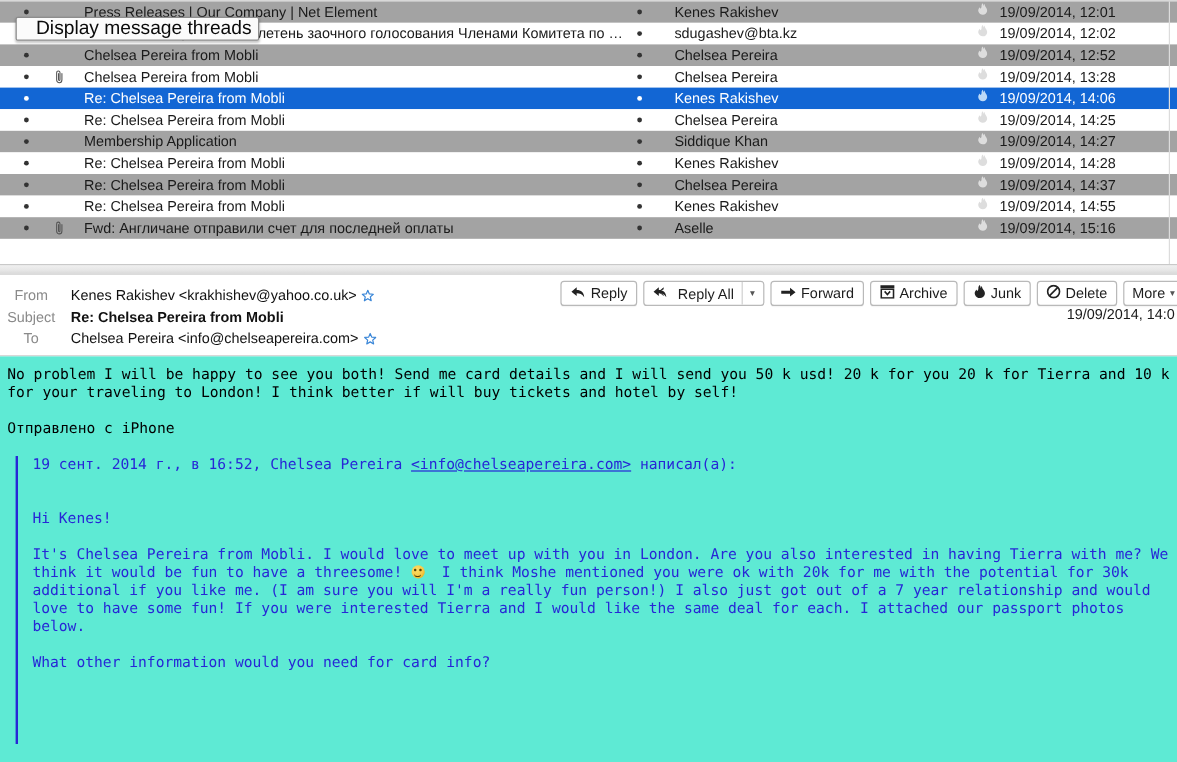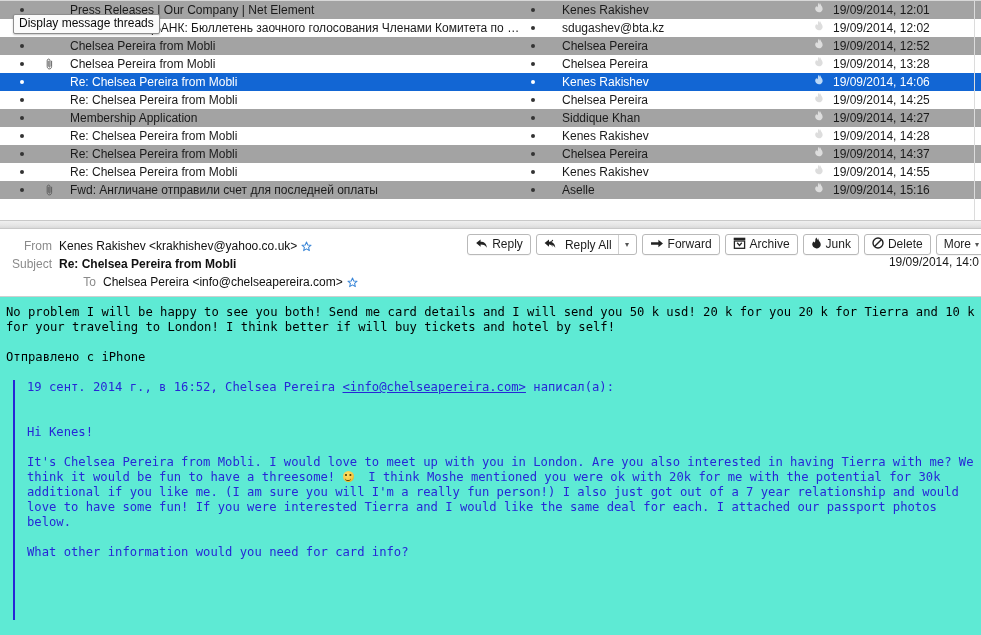--- a/index.html
+++ b/index.html
@@ -137,23 +137,23 @@
   }
 
   
   .tooltip {
     position: absolute;
     left: 13px;
     top: 14px;
     background: #fbfbfb;
     border: 1px solid #8d8d8d;
     border-radius: 2px;
-    font-size: 12px;
+    font-size: 16px;
     line-height: 15px;
-    padding: 1px 5px 2px 5px;
+    padding: 1px 5px 2px 16px;
     color: #0a0a0a;
     white-space: nowrap;
     box-shadow: 0 1px 2px rgba(0,0,0,0.22);
     z-index: 40;
   }
 
   
   .splitter {
     position: absolute;
     left: 0;
@@ -182,21 +182,21 @@
     position: absolute;
     left: 0;
     height: 18px;
     line-height: 18px;
     font-size: 12px;
     white-space: nowrap;
   }
   .hdr-label {
     display: inline-block;
     width: 52px;
-    text-align: right;
+    text-align: center;
     color: #8a8a8a;
     padding-right: 7px;
   }
   .hdr-value { color: #111111; }
   .hdr-value.bold { font-weight: bold; }
 
   .star {
     display: inline-block;
     margin-left: 4px;
     vertical-align: -2px;
@@ -479,21 +479,21 @@
     <div class="hdr-line" style="top:8px;">
       <span class="hdr-label">From</span><span class="hdr-value">Kenes Rakishev &lt;krakhishev@yahoo.co.uk&gt;</span><span class="star"><svg width="11" height="11" viewBox="0 0 12 12">
             <path d="M6 1 L7.4 4.3 L11 4.6 L8.3 7 L9.1 10.5 L6 8.6 L2.9 10.5 L3.7 7 L1 4.6 L4.6 4.3 Z" fill="none" stroke="#3b87d8" stroke-width="1.1" stroke-linejoin="round"></path>
           </svg></span>
     </div>
 
     <div class="hdr-line" style="top:26px;">
       <span class="hdr-label">Subject</span><span class="hdr-value bold">Re: Chelsea Pereira from Mobli</span>
     </div>
 
-    <div class="hdr-line" style="top:44px;padding-left:44px;">
+    <div class="hdr-line" style="top:44px;">
       <span class="hdr-label">To</span><span class="hdr-value">Chelsea Pereira &lt;info@chelseapereira.com&gt;</span><span class="star"><svg width="11" height="11" viewBox="0 0 12 12">
             <path d="M6 1 L7.4 4.3 L11 4.6 L8.3 7 L9.1 10.5 L6 8.6 L2.9 10.5 L3.7 7 L1 4.6 L4.6 4.3 Z" fill="none" stroke="#3b87d8" stroke-width="1.1" stroke-linejoin="round"></path>
           </svg></span>
     </div>
 
     <div class="toolbar">
 
       <div class="tb-btn">
         <span><svg width="13" height="11" viewBox="0 0 14 12">
               <path d="M6 1.5 L6 4 C10 4 12.5 6 12.8 10.5 C11 7.6 8.8 7 6 7 L6 9.5 L1.2 5.5 Z" fill="#222"></path>

